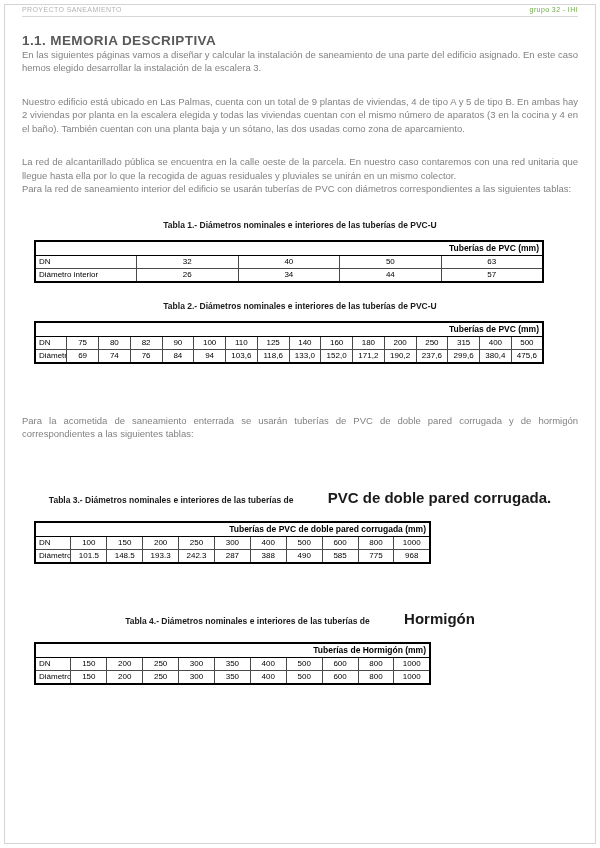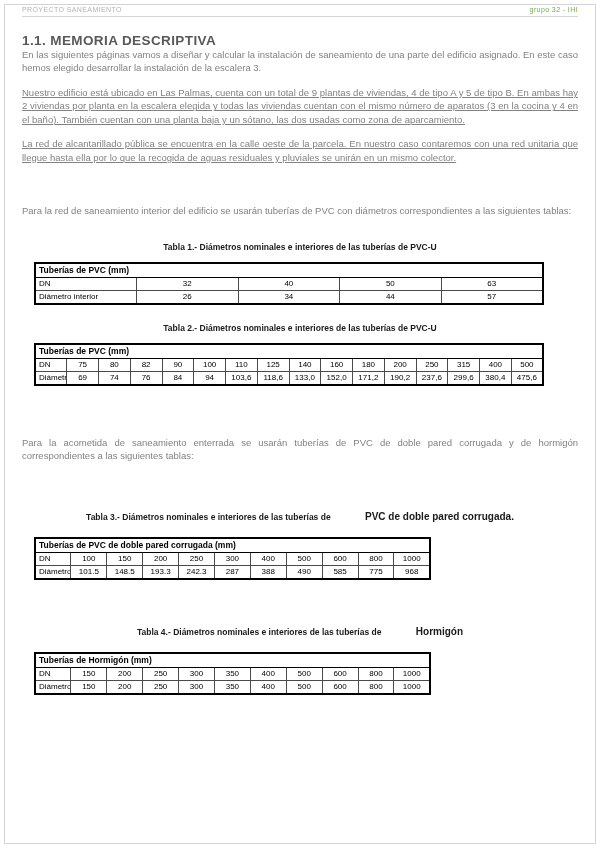--- a/index.html
+++ b/index.html
@@ -42,30 +42,30 @@
     color: #595959;
     letter-spacing: 0.4px;
   }
   p {
     font-size: 9.5px;
     line-height: 1.42;
     color: #828282;
     text-align: justify;
   }
   .mt-p1 { }
-  .mt-std { margin-top: 11px; text-decoration: underline; }
-  .mt-p4 { margin-top: 40px; }
+  .mt-std { margin-top: 20px; }
+  .mt-p4 { }
   .mt-p5 { margin-top: 50px; }
   .caption {
     text-align: center;
     font-size: 8.5px;
     font-weight: bold;
     color: #1a1a1a;
   }
-  .caption .emph-lg { font-size: 10px; padding-left: 32px; }
+  .caption .emph-lg { font-size: 15px; padding-left: 32px; }
   .mt-cap1 { margin-top: 24px; }
   .mt-cap2 { margin-top: 18px; }
   .mt-cap3 { margin-top: 48px; }
   .mt-cap4 { margin-top: 46px; }
   table {
     border-collapse: collapse;
     table-layout: fixed;
     font-size: 8px;
     color: #000000;
     margin-left: 12px;
@@ -76,21 +76,21 @@
   .w510 { width: 510px; }
   .w487 { width: 397px; }
   td {
     border: 1px solid #4a4a4a;
     padding: 1.5px 3px;
     text-align: center;
     white-space: nowrap;
     overflow: hidden;
   }
   td.thead {
-    text-align: left;
+    text-align: right;
     font-weight: bold;
     font-size: 8.5px;
     border-bottom: 1px solid #000;
   }
   td.rowlabel { text-align: left; }
   td:first-child { width: 82px; }
 </style>
 </head>
 <body>
 

